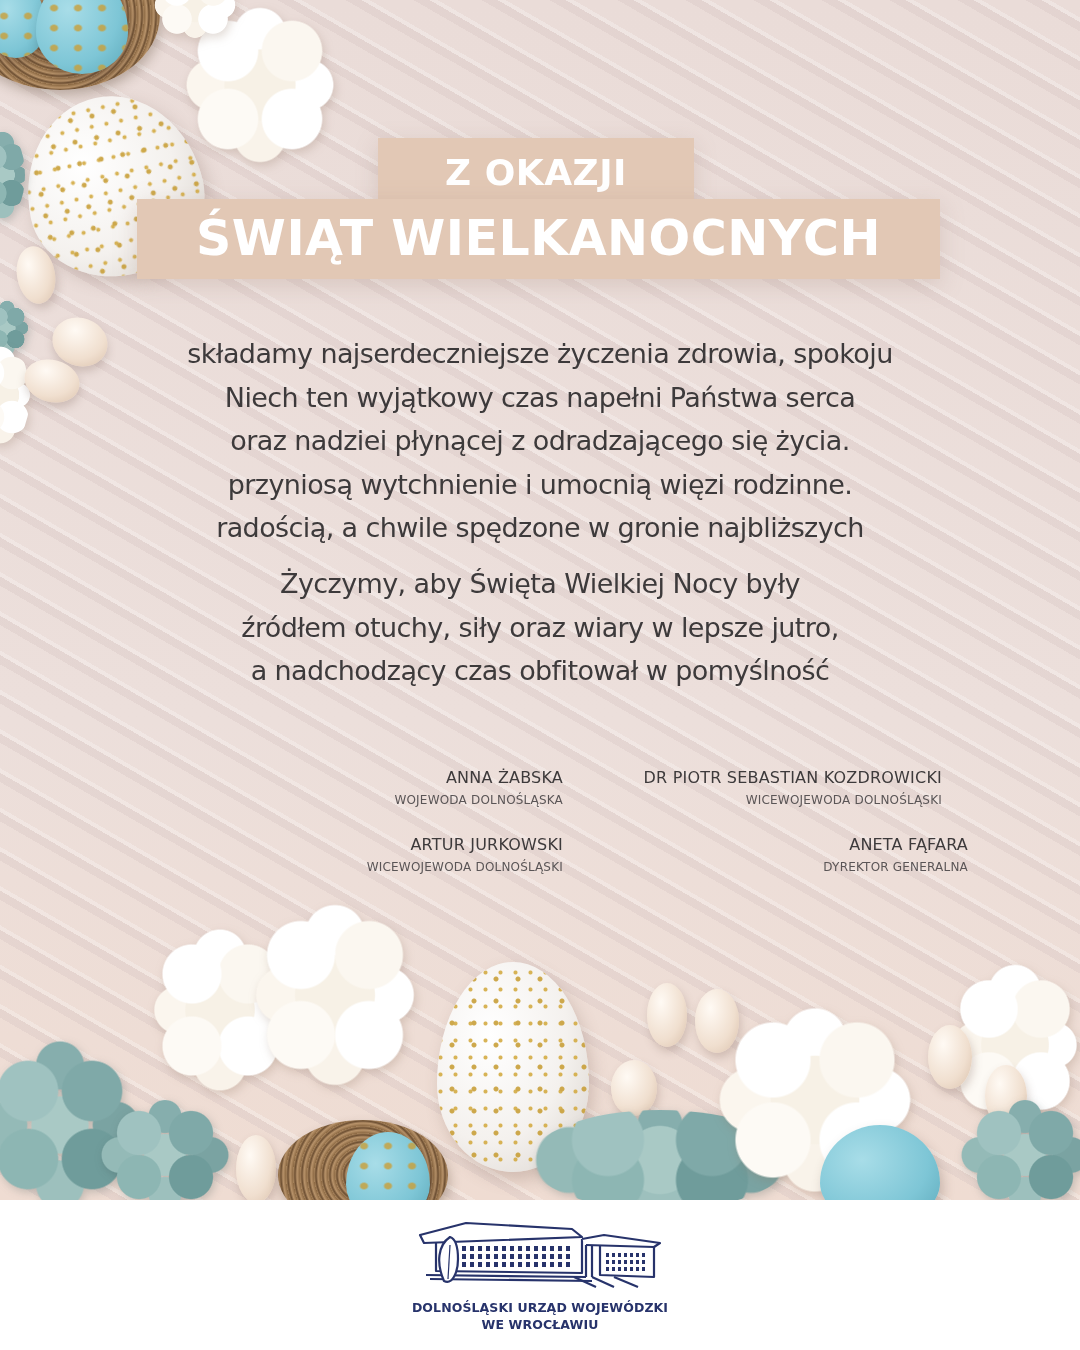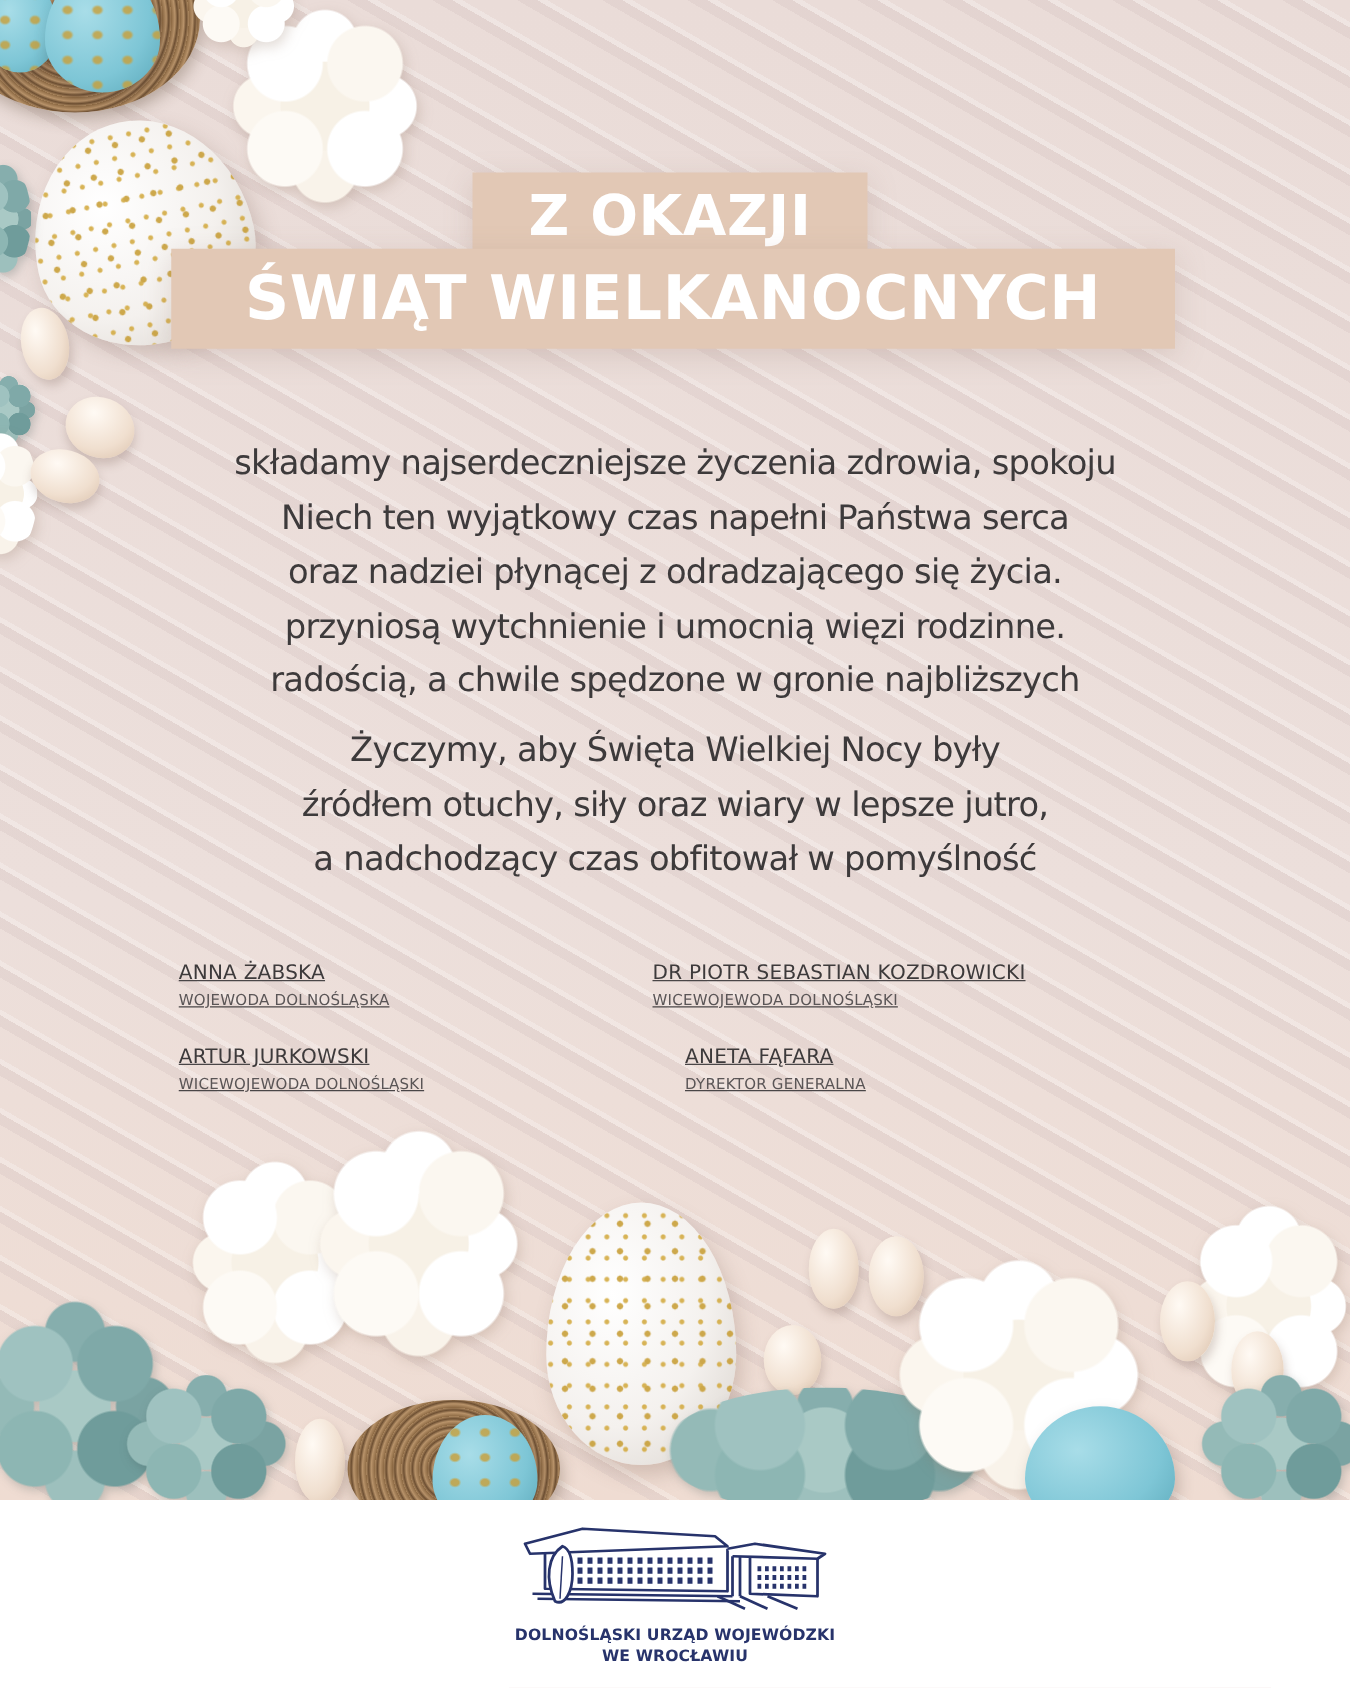--- a/index.html
+++ b/index.html
@@ -88,39 +88,39 @@
   }
 
   
   .title-wrap { position: absolute; left: 0; top: 0; width: 1080px; }
   .title-line {
     position: absolute; background: #e2c8b5; color: #ffffff;
     font-family: "DejaVu Sans", sans-serif; font-weight: bold;
     text-align: center; white-space: nowrap;
     box-shadow: 0 6px 22px rgba(160,130,120,0.25);
   }
-  .title-line.l1 { left: 378px; top: 138px; width: 316px; height: 64px; font-size: 45px; line-height: 70px; letter-spacing: 0.5px; }
+  .title-line.l1 { left: 378px; top: 138px; width: 316px; height: 64px; font-size: 36px; line-height: 70px; letter-spacing: 0.5px; }
   .title-line.l2 { left: 137px; top: 199px; width: 803px; height: 80px; font-size: 49px; line-height: 80px; letter-spacing: 0.5px; }
 
   
   .paragraph {
     position: absolute; left: 90px; width: 900px; text-align: center;
     color: #3d3a3b; font-family: "DejaVu Sans", sans-serif;
-    font-size: 27px; line-height: 43.5px; letter-spacing: -0.6px; margin-top: 17px;
+    font-size: 27px; line-height: 43.5px; letter-spacing: -0.6px;
   }
   .paragraph .line { display: block; white-space: nowrap; }
   .p1 { top: 332px; }
   .p2 { top: 562px; }
 
   
   .signatures { position: absolute; top: 767px; left: 0; width: 1080px; }
   .sig {
-    position: absolute; text-align: left; color: #4a4647;
+    position: absolute; text-align: right; color: #4a4647;
     font-family: "DejaVu Sans", sans-serif; font-size: 16px; line-height: 22px;
-    white-space: nowrap; width: 420px; text-decoration: underline;
+    white-space: nowrap; width: 420px;
   }
   .sig .name { font-weight: normal; letter-spacing: 0.2px; color: #3d3a3b; }
   .sig .role { font-weight: normal; letter-spacing: 0.2px; color: #5a5556; font-size: 12px; }
   .sig.s1 { left: 143px; top: 0; }
   .sig.s2 { left: 522px; top: 0; }
   .sig.s3 { left: 143px; top: 67px; }
   .sig.s4 { left: 548px; top: 67px; }
 
   
   .footer { position: absolute; left: 0; top: 1200px; width: 968px; height: 150px; background: #ffffff; }

